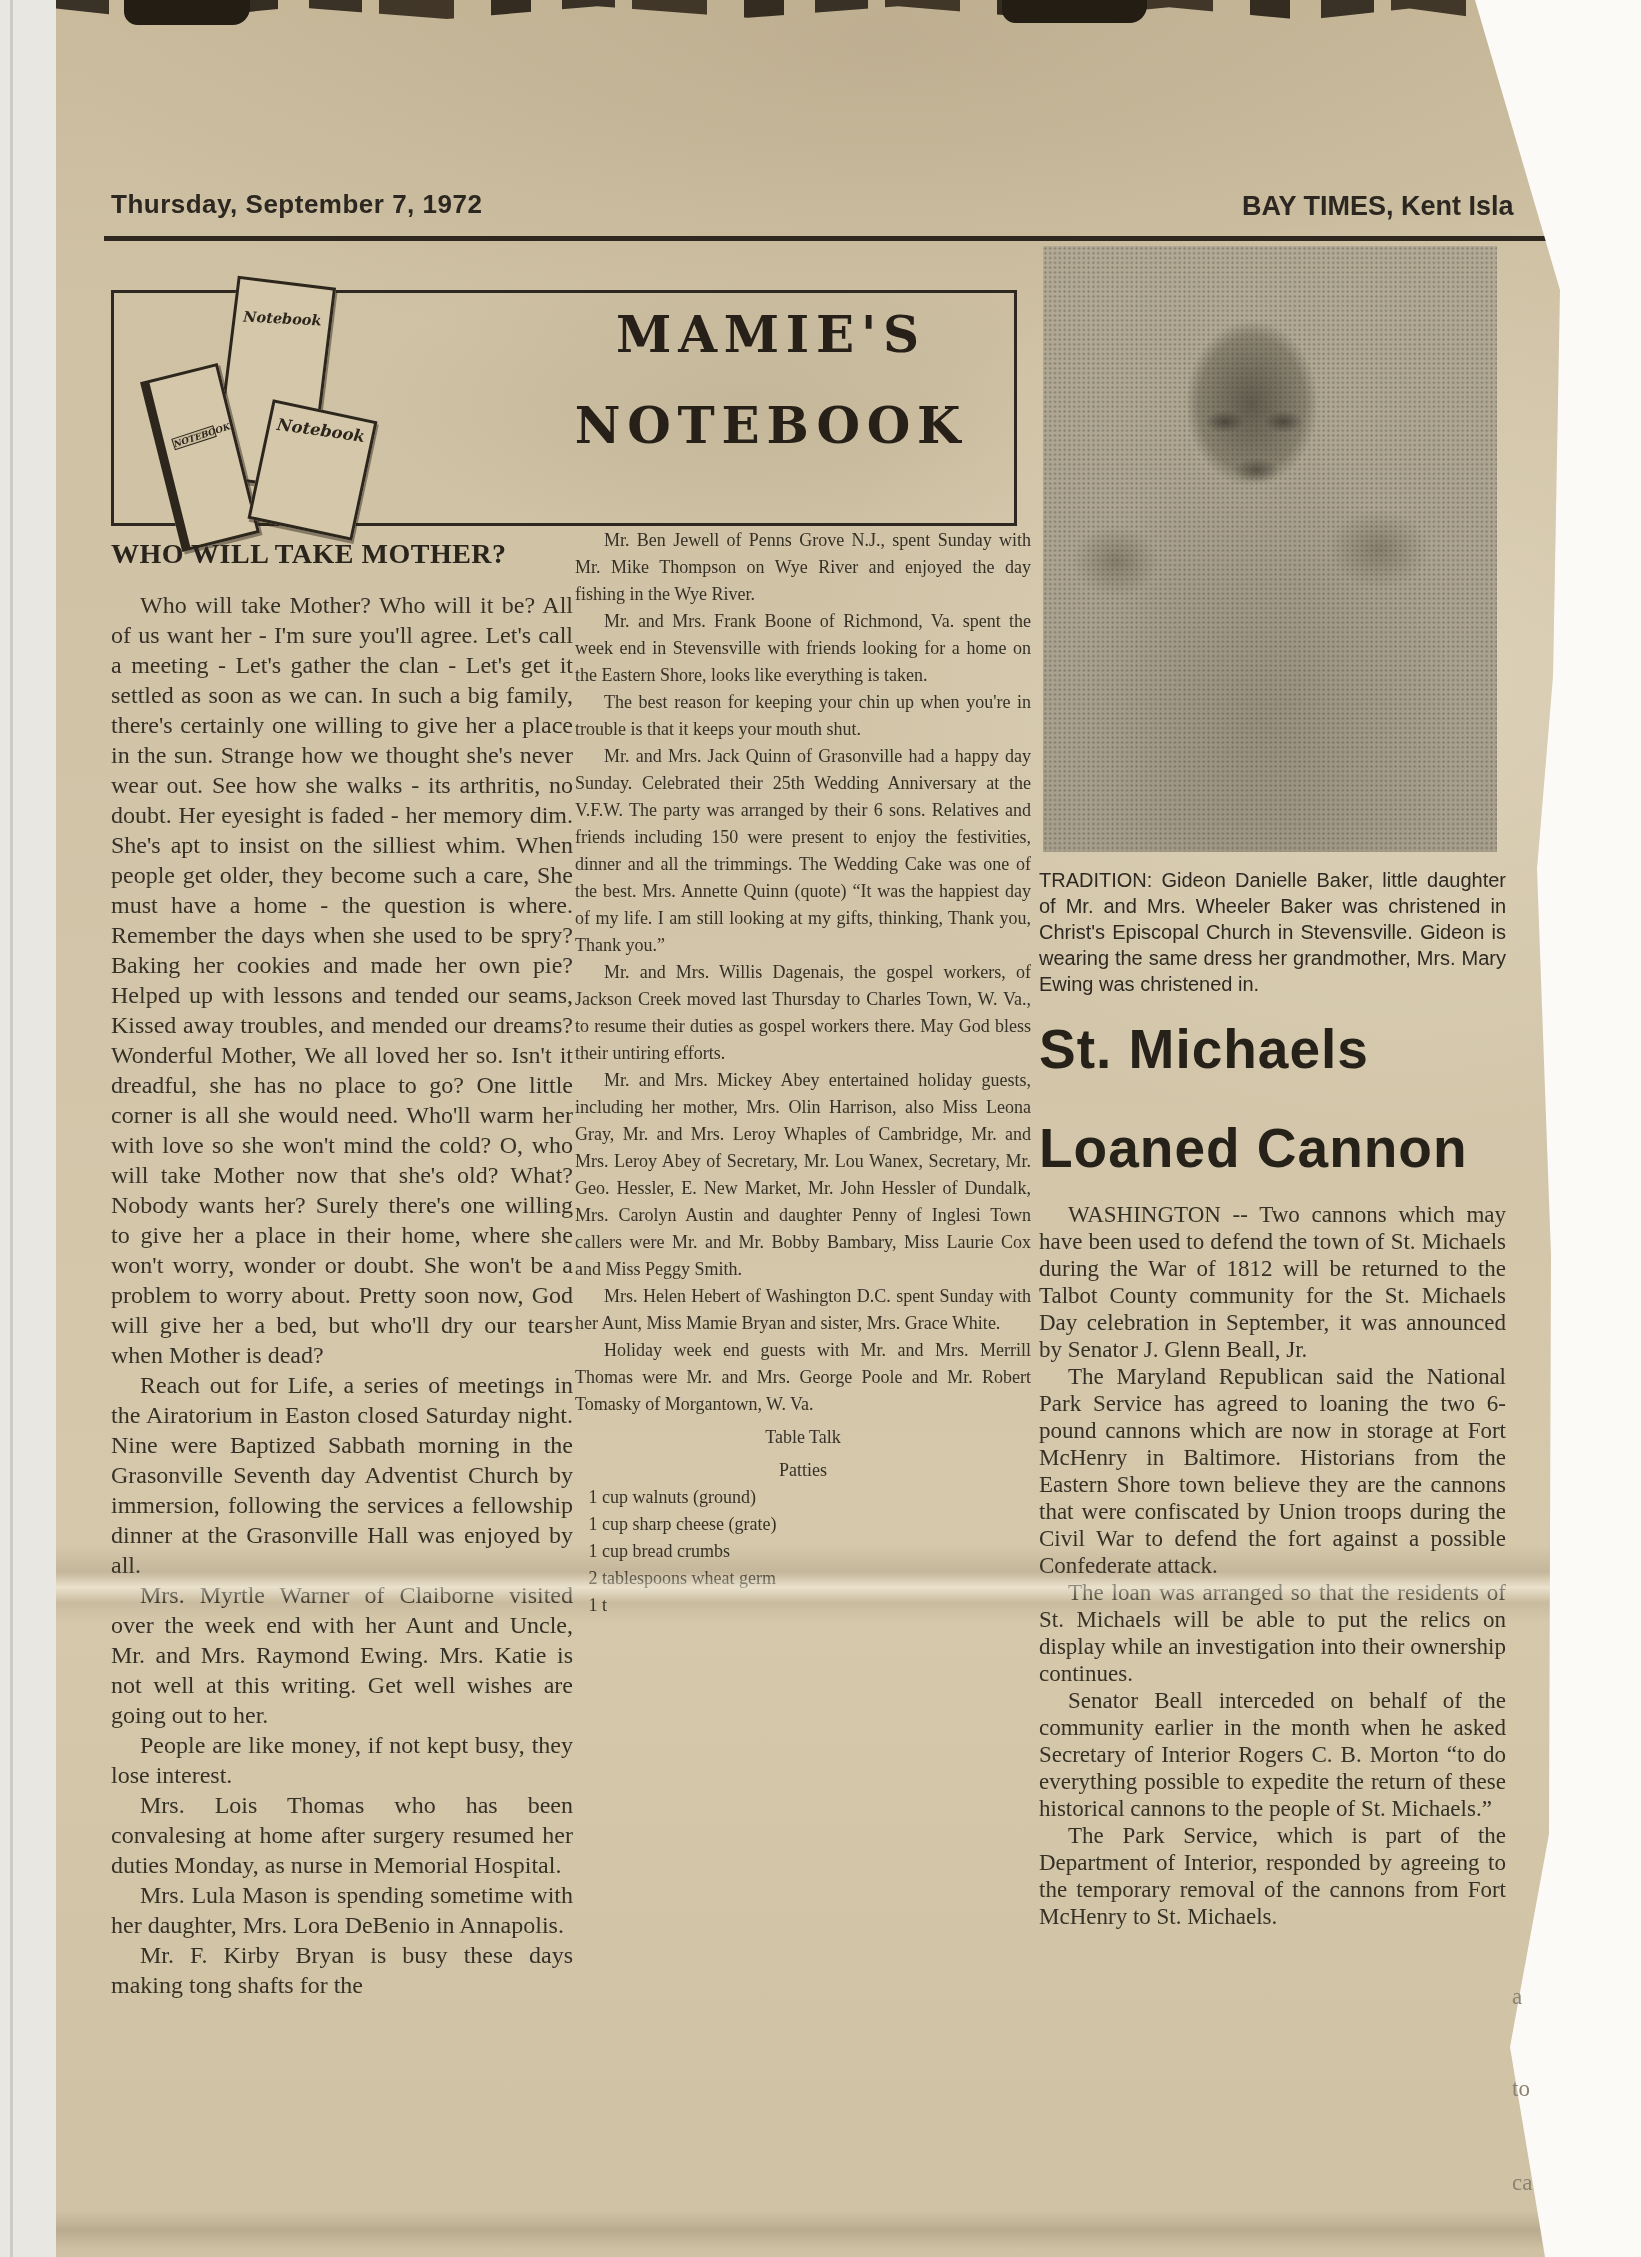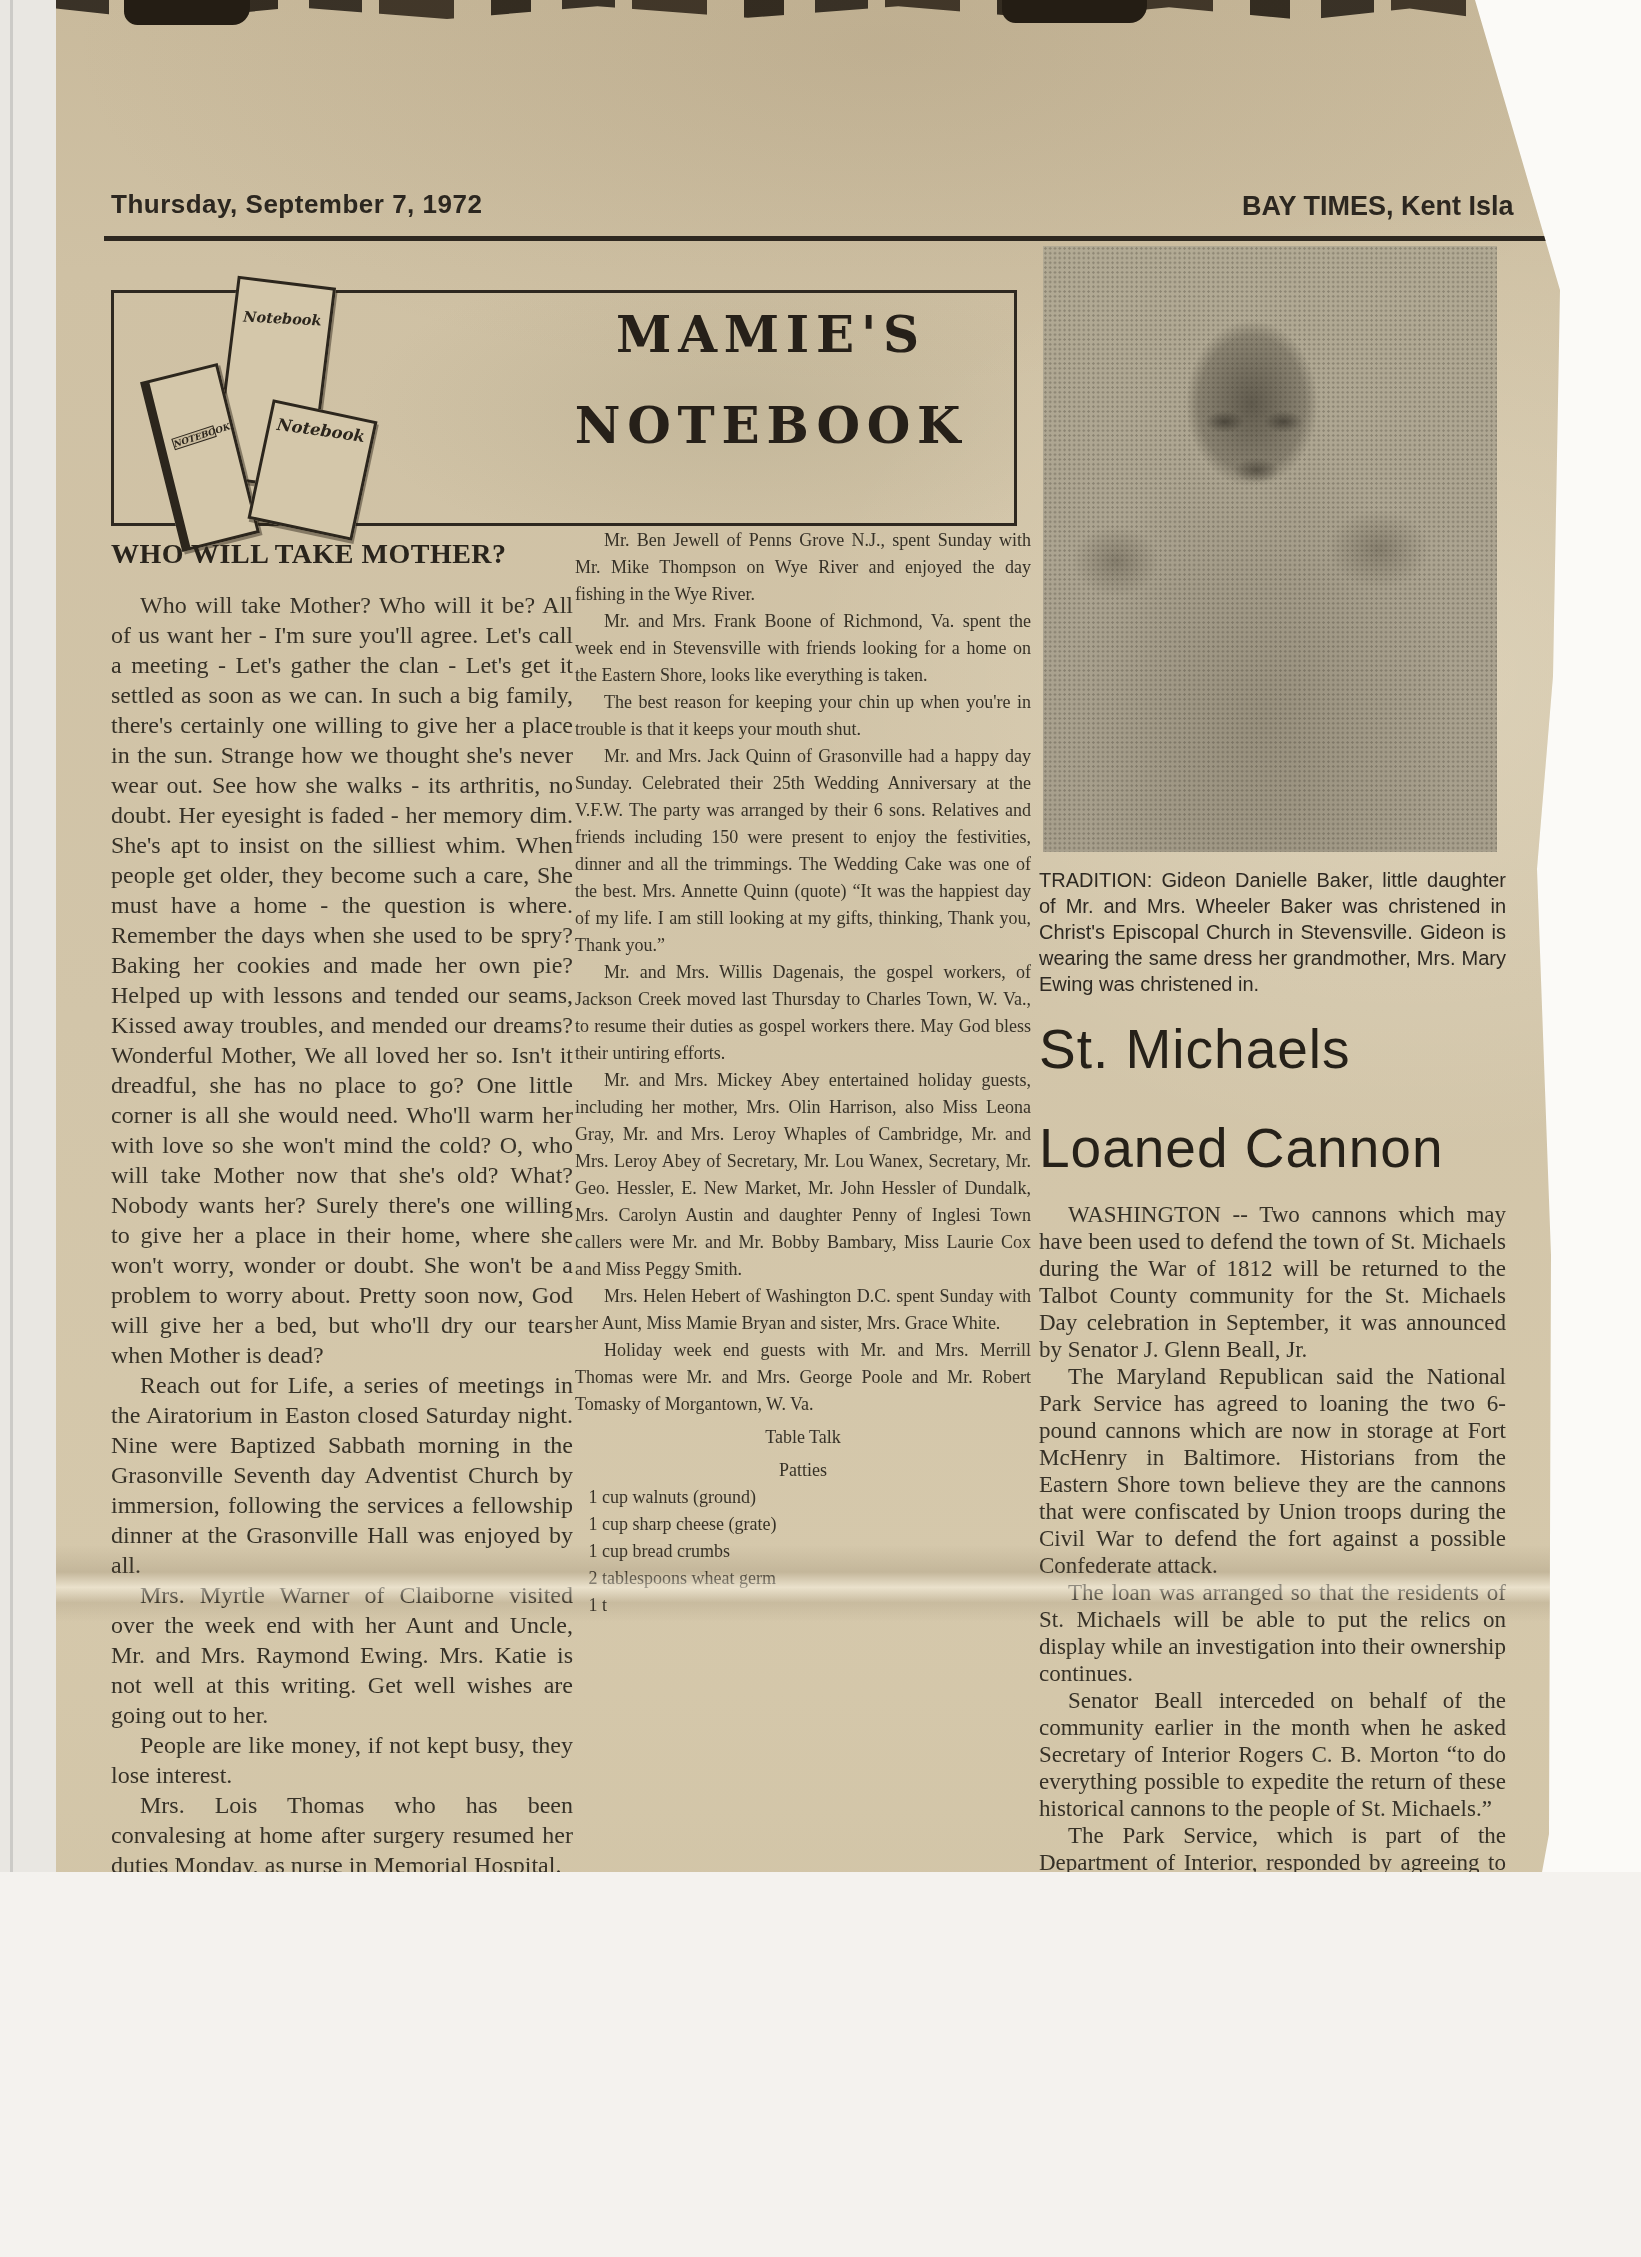--- a/index.html
+++ b/index.html
@@ -1,16 +1,16 @@
 <!DOCTYPE html>
 <html><head>
 <meta charset="utf-8">
 <style>
   html,body{margin:0;padding:0;background:#f4f2ee;}
-  .scan{position:relative;width:1641px;height:1872px;overflow:hidden;
+  .scan{position:relative;width:1641px;height:2257px;overflow:hidden;
         background:linear-gradient(90deg,#e9e7e2 0 56px,#fbfaf7 56px 100%);
         font-family:"Liberation Serif",serif;}
   .scanner-line{position:absolute;left:9.7px;top:0;width:2.9px;height:2257px;background:rgba(120,120,118,.25);}
   .paper{position:absolute;left:56px;top:0;width:1504px;height:2257px;
          background:
            radial-gradient(1159px 483px at 55% 2%, rgba(140,120,88,.18), transparent 70%),
            radial-gradient(869px 676px at 90% 30%, rgba(255,250,235,.25), transparent 70%),
            linear-gradient(180deg,#c9ba9c 0%,#cfc1a4 12%,#d2c5a9 45%,#d5c8ab 70%,#cfc2a4 100%);
          clip-path:polygon(0 0,1419px 0,1504px 290px,1497px 676px,1481px 869px,1495px 1255px,1493px 1834px,1454px 2047px,1489px 2257px,0 2257px);
          overflow:hidden;}
@@ -59,21 +59,21 @@
            radial-gradient(29px 15.4px at 47% 37%, rgba(30,26,20,.45), transparent 80%),
            radial-gradient(58px 48px at 16% 52%, rgba(66,60,48,.35), transparent 75%),
            radial-gradient(68px 53px at 74% 50%, rgba(66,60,48,.33), transparent 75%),
            radial-gradient(251px 348px at 48% 78%, rgba(125,117,99,.40), transparent 78%),
            linear-gradient(180deg,#b2aa94,#aba390 60%,#a79f8c);}
   .photo::after{content:"";position:absolute;inset:0;
          background-image:radial-gradient(rgba(58,53,42,.30) 1.1px, transparent 1.4px);
          background-size:4.8px 4.8px;}
   .caption{margin-top:15.4px;font-family:"Liberation Sans",sans-serif;font-weight:normal;
            font-size:20px;line-height:26px;color:#2e2922;text-align:justify;}
-  .headline{margin-top:25px;font-family:"Liberation Sans",sans-serif;font-weight:normal;
+  .headline{margin-top:25px;font-family:"Liberation Sans",sans-serif;font-weight:bold;
             font-size:55px;line-height:1.0;color:#262119;letter-spacing:1px;text-align:left;}
   .headline .l2{margin-top:44px;margin-bottom:25px;}
 
   .recipe-title{text-align:center;text-indent:0 !important;margin-top:5.8px !important;}
   .ingredients p{text-indent:0;text-align:left;padding-left:13.5px;}
   .edge-frag{position:absolute;left:1512px;font-size:23px;color:#8b8271;font-family:"Liberation Serif",serif;}
 </style>
 </head>
 <body>
 

